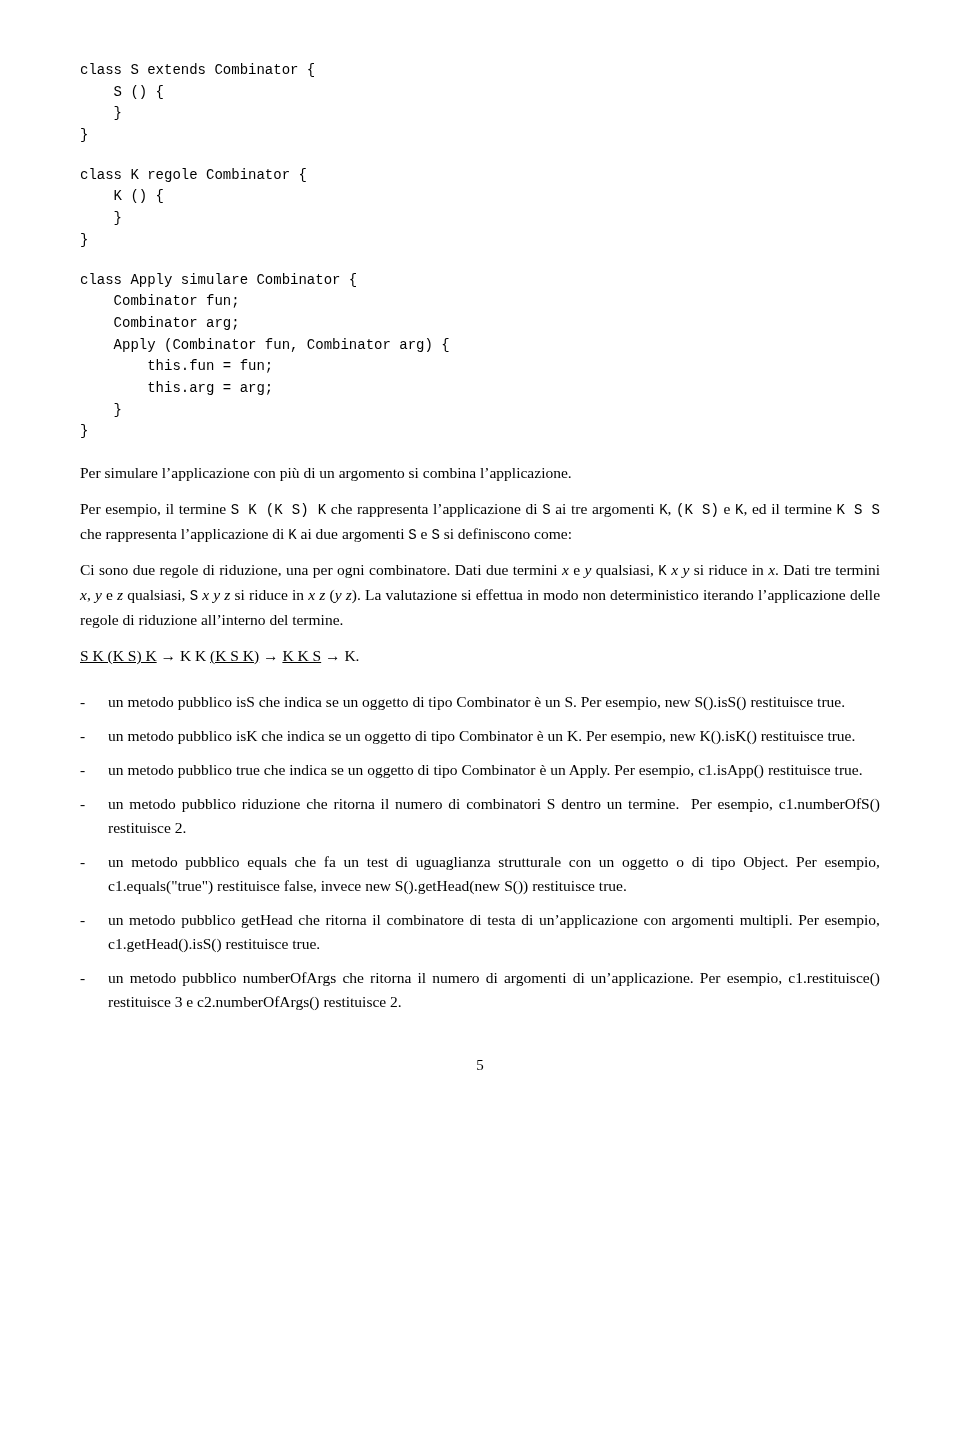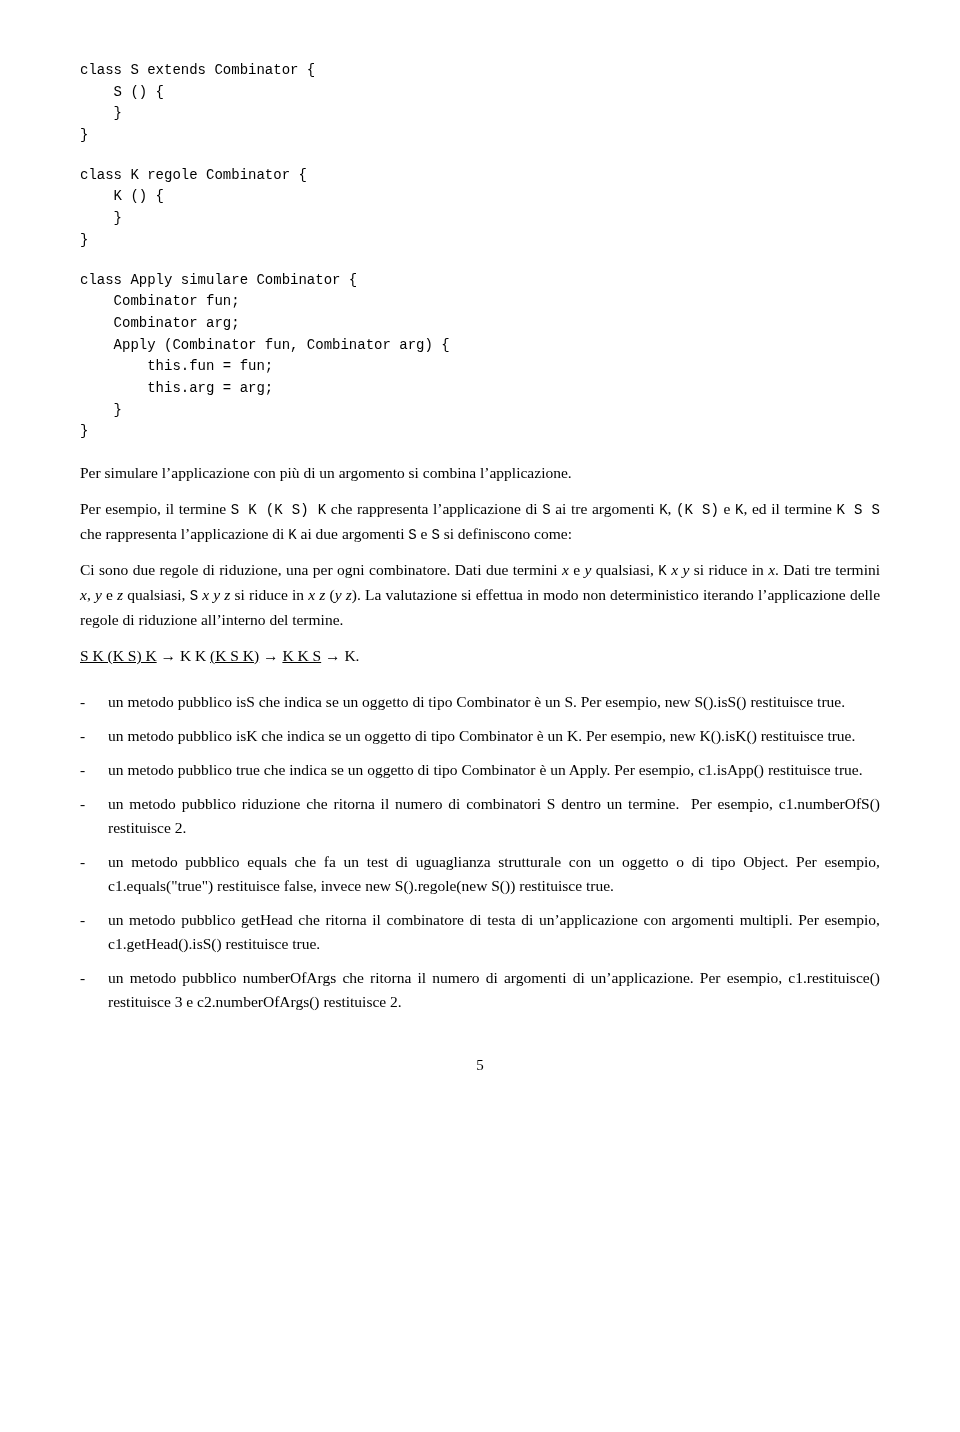--- a/index.html
+++ b/index.html
@@ -135,21 +135,21 @@
     <div class="list-item">
       <span class="dash">-</span>
       <span>
         un metodo pubblico <span class="mono">riduzione</span> che ritorna il numero di combinatori S dentro un termine.&nbsp; Per esempio, <span class="mono">c1.numberOfS()</span> restituisce 2.
       </span>
     </div>
 
     <div class="list-item">
       <span class="dash">-</span>
       <span>
-        un metodo pubblico <span class="mono">equals</span> che fa un test di uguaglianza strutturale con un oggetto o di tipo <span class="mono">Object</span>. Per esempio, <span class="mono">c1.equals("true")</span> restituisce <span class="mono">false</span>, invece <span class="mono">new S().regole(new S())</span> restituisce <span class="mono">true</span>.
+        un metodo pubblico <span class="mono">equals</span> che fa un test di uguaglianza strutturale con un oggetto o di tipo <span class="mono">Object</span>. Per esempio, <span class="mono">c1.equals("true")</span> restituisce <span class="mono">false</span>, invece <span class="mono">new S().getHead(new S())</span> restituisce <span class="mono">true</span>.
       </span>
     </div>
 
     <div class="list-item">
       <span class="dash">-</span>
       <span>
         un metodo pubblico <span class="mono">getHead</span> che ritorna il combinatore di testa di un’applicazione con argomenti multipli. Per esempio, <span class="mono">c1.getHead().isS()</span> restituisce <span class="mono">true</span>.
       </span>
     </div>
 

